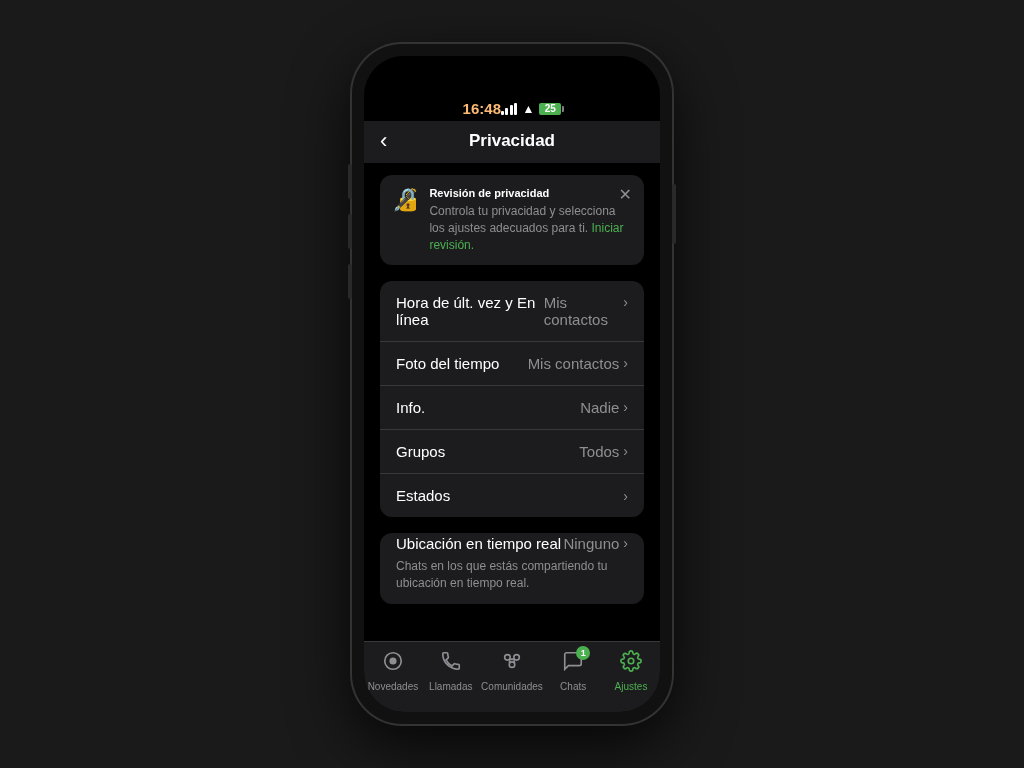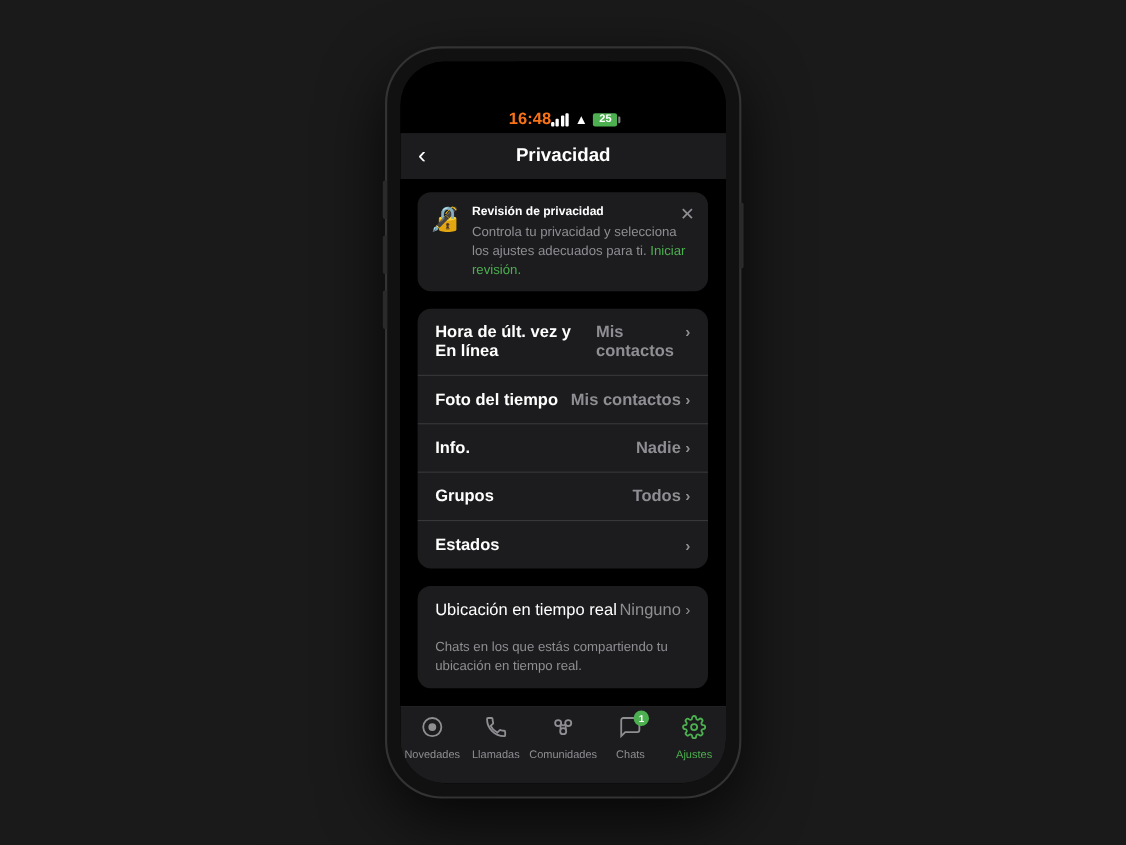--- a/index.html
+++ b/index.html
@@ -62,21 +62,21 @@
       padding: 12px 24px 4px;
       display: flex;
       justify-content: space-between;
       align-items: center;
       flex-shrink: 0;
     }
 
     .status-time {
       font-size: 15px;
       font-weight: 600;
-      color: #f97316;
+      color: #fdba74;
     }
 
     .status-icons {
       display: flex;
       align-items: center;
       gap: 5px;
     }
 
     .signal-bars {
       display: flex;
@@ -206,21 +206,20 @@
       font-size: 16px;
       cursor: pointer;
     }
 
     
     .settings-group {
       background: #1c1c1e;
       margin: 0 16px 16px;
       border-radius: 12px;
       overflow: hidden;
-      font-weight: bold;
     }
 
     .settings-row {
       display: flex;
       align-items: center;
       justify-content: space-between;
       padding: 13px 16px;
       border-bottom: 0.5px solid #38383a;
       cursor: pointer;
     }
@@ -255,21 +254,21 @@
       background: #1c1c1e;
       margin: 0 16px 16px;
       border-radius: 12px;
       overflow: hidden;
     }
 
     .location-row {
       display: flex;
       align-items: center;
       justify-content: space-between;
-      padding: 13px 16px;
+      padding: 2px 16px;
       cursor: pointer;
     }
 
     .location-subtitle {
       font-size: 12px;
       color: #8e8e93;
       padding: 4px 16px 12px;
       line-height: 1.4;
     }
 

